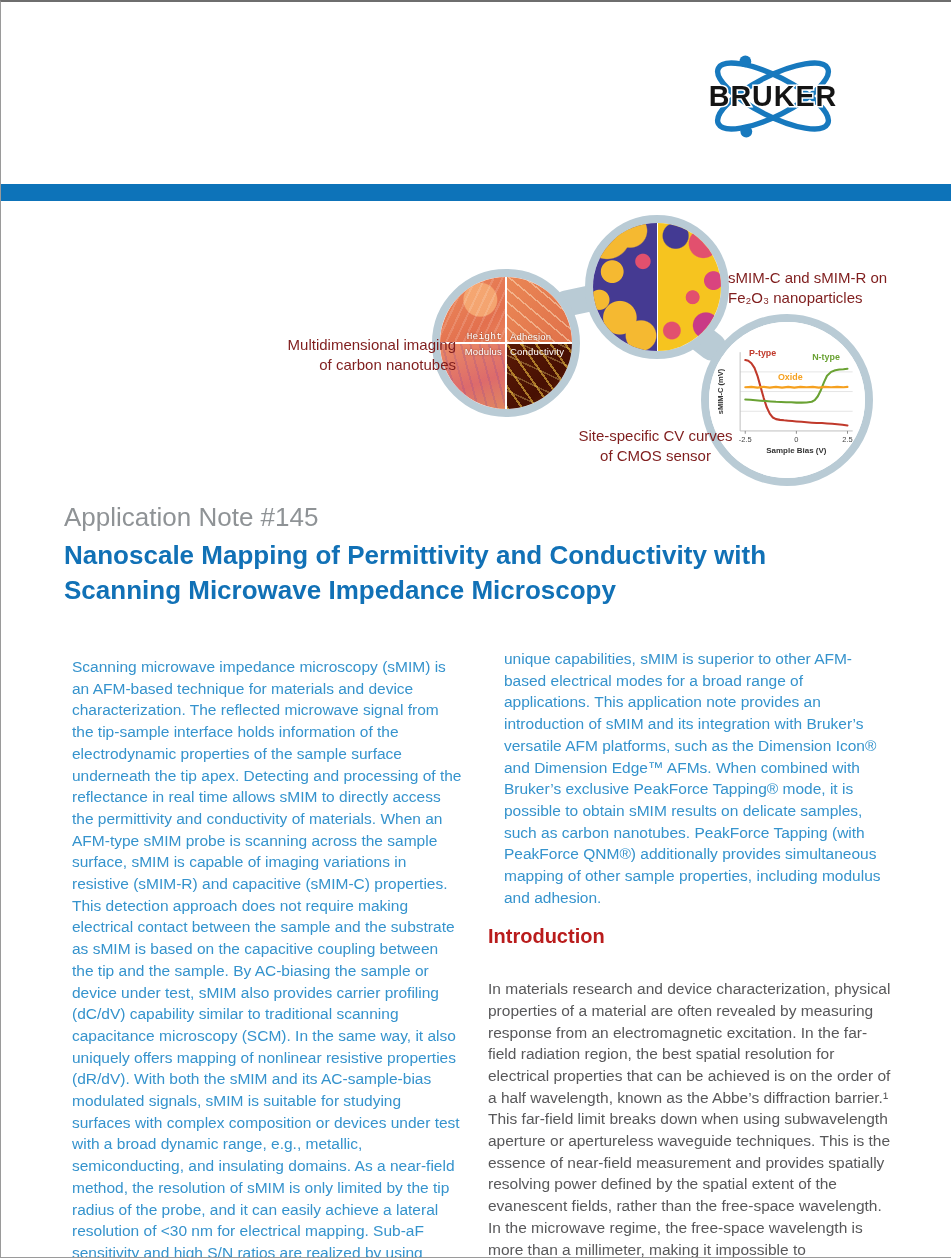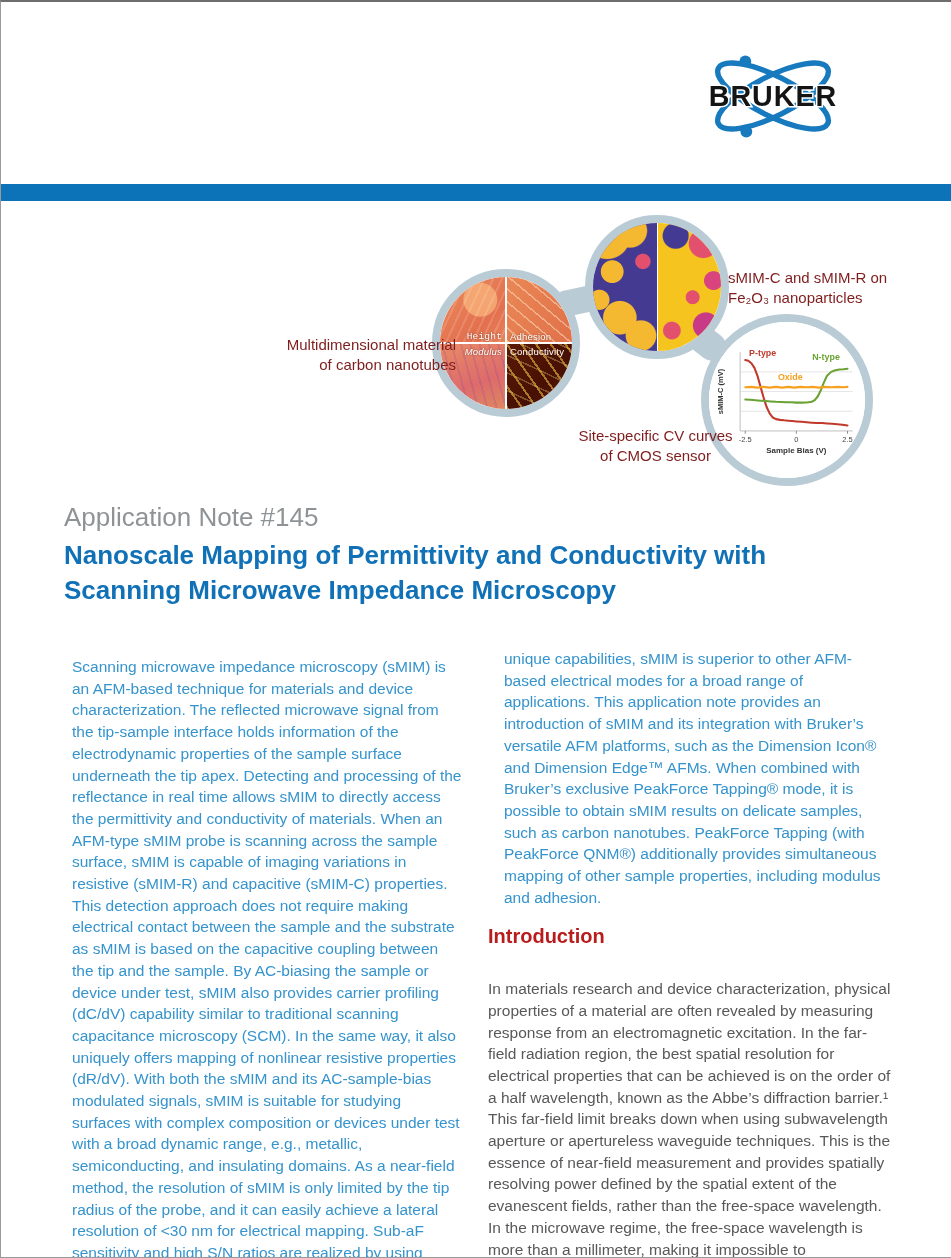--- a/index.html
+++ b/index.html
@@ -29,21 +29,21 @@
   .q-bl{background:
       repeating-linear-gradient(75deg,rgba(120,60,160,.18) 0 2px,transparent 2px 9px),
       linear-gradient(160deg,#ea8a64,#dd6b6b 60%,#e08760);}
   .q-br{background:
       repeating-linear-gradient(55deg,rgba(250,205,70,.55) 0 2px,rgba(0,0,0,0) 2px 12px),
       repeating-linear-gradient(25deg,rgba(255,230,130,.3) 0 1.5px,rgba(0,0,0,0) 1.5px 16px),
       linear-gradient(135deg,#5a1a06,#471003 60%,#662508);}
   .quad-label{position:absolute;color:#ffffff;font-size:9.5px;letter-spacing:.2px;text-shadow:0 0 2px rgba(90,30,10,.7);z-index:3;}
   .ql-height{right:53%;top:41%;font-family:Liberation Mono, monospace;}
   .ql-adhesion{left:53%;top:41%;}
-  .ql-modulus{right:53%;top:52%;font-style:italic;}
+  .ql-modulus{right:53%;top:52%;}
   .ql-conductivity{left:53%;top:52%;}
   .half-split{width:100%;height:100%;display:flex;}
   .half-l{width:50%;height:100%;border-right:1.5px solid #fff;background:
       radial-gradient(circle at 22% 10%,#f5b931 0 18%,transparent 19%),
       radial-gradient(circle at 58% 6%,#f5b931 0 13%,transparent 14%),
       radial-gradient(circle at 30% 38%,#f5b931 0 12%,transparent 13%),
       radial-gradient(circle at 10% 60%,#f5b931 0 10%,transparent 11%),
       radial-gradient(circle at 42% 74%,#f5b931 0 16%,transparent 17%),
       radial-gradient(circle at 75% 88%,#f5b931 0 12%,transparent 13%),
       radial-gradient(circle at 78% 30%,#e2506e 0 7%,transparent 8%),
@@ -136,21 +136,21 @@
           <polyline points="35.5,20.4 38.7,21.2 42.0,23.8 45.3,28.8 48.5,37.2 51.8,49.0 55.1,60.7 58.4,70.8 61.6,77.5 64.9,81.7 68.2,83.4 72.5,84.2 76.9,84.7 81.3,85.1 85.6,85.5 90.0,85.9 95.5,86.3 100.9,86.8 106.4,87.2 111.8,87.6 117.3,87.6 122.7,88.0 128.2,88.4 133.6,88.9 139.1,89.3 144.5,90.1" fill="none" stroke="#c0392b" stroke-width="2.2" stroke-linejoin="round" stroke-linecap="round"></polyline>
           <text x="54" y="16.200000000000003" text-anchor="middle" font-size="9.5" font-weight="bold" fill="#c0392b" font-family="'Liberation Sans',sans-serif">P-type</text>
           <polyline points="35.5,62.4 40.9,62.8 46.4,63.2 51.8,63.7 57.3,64.1 62.7,64.5 68.2,64.9 73.6,65.1 79.1,65.3 84.5,65.5 90.0,65.8 95.5,65.8 100.9,65.6 106.4,64.9 109.6,63.2 112.9,59.0 116.2,52.3 119.5,43.9 122.7,37.2 127.1,33.0 131.5,31.3 135.8,30.5 140.2,30.1 144.5,29.6" fill="none" stroke="#6aa233" stroke-width="2.2" stroke-linejoin="round" stroke-linecap="round"></polyline>
           <text x="121.63636363636364" y="20.39999999999999" text-anchor="middle" font-size="9.5" font-weight="bold" fill="#6aa233" font-family="'Liberation Sans',sans-serif">N-type</text>
           <polyline points="35.5,49.4 42.0,49.0 48.5,49.8 55.1,49.0 61.6,49.8 68.2,49.0 74.7,49.8 81.3,49.0 87.8,49.8 94.4,49.0 100.9,49.4 107.5,49.0 114.0,49.8 120.5,49.0 127.1,49.4 133.6,49.0 140.2,49.4 144.5,49.0" fill="none" stroke="#f5a01f" stroke-width="2.2" stroke-linejoin="round" stroke-linecap="round"></polyline>
           <text x="83.45454545454547" y="41.4" text-anchor="middle" font-size="9.5" font-weight="bold" fill="#f5a01f" font-family="'Liberation Sans',sans-serif">Oxide</text>
         </svg>
     </div>
   </div>
 
-  <div class="hero-caption cap-left">Multidimensional material
+  <div class="hero-caption cap-left">Multidimensional imaging
 of carbon nanotubes</div>
   <div class="hero-caption cap-right">sMIM-C and sMIM-R on
 Fe₂O₃ nanoparticles</div>
   <div class="hero-caption cap-bottom">Site-specific CV curves
 of CMOS sensor</div>
 
   <div class="note-label">Application Note #145</div>
   <div class="doc-title">Nanoscale Mapping of Permittivity and Conductivity with
 Scanning Microwave Impedance Microscopy</div>
 

